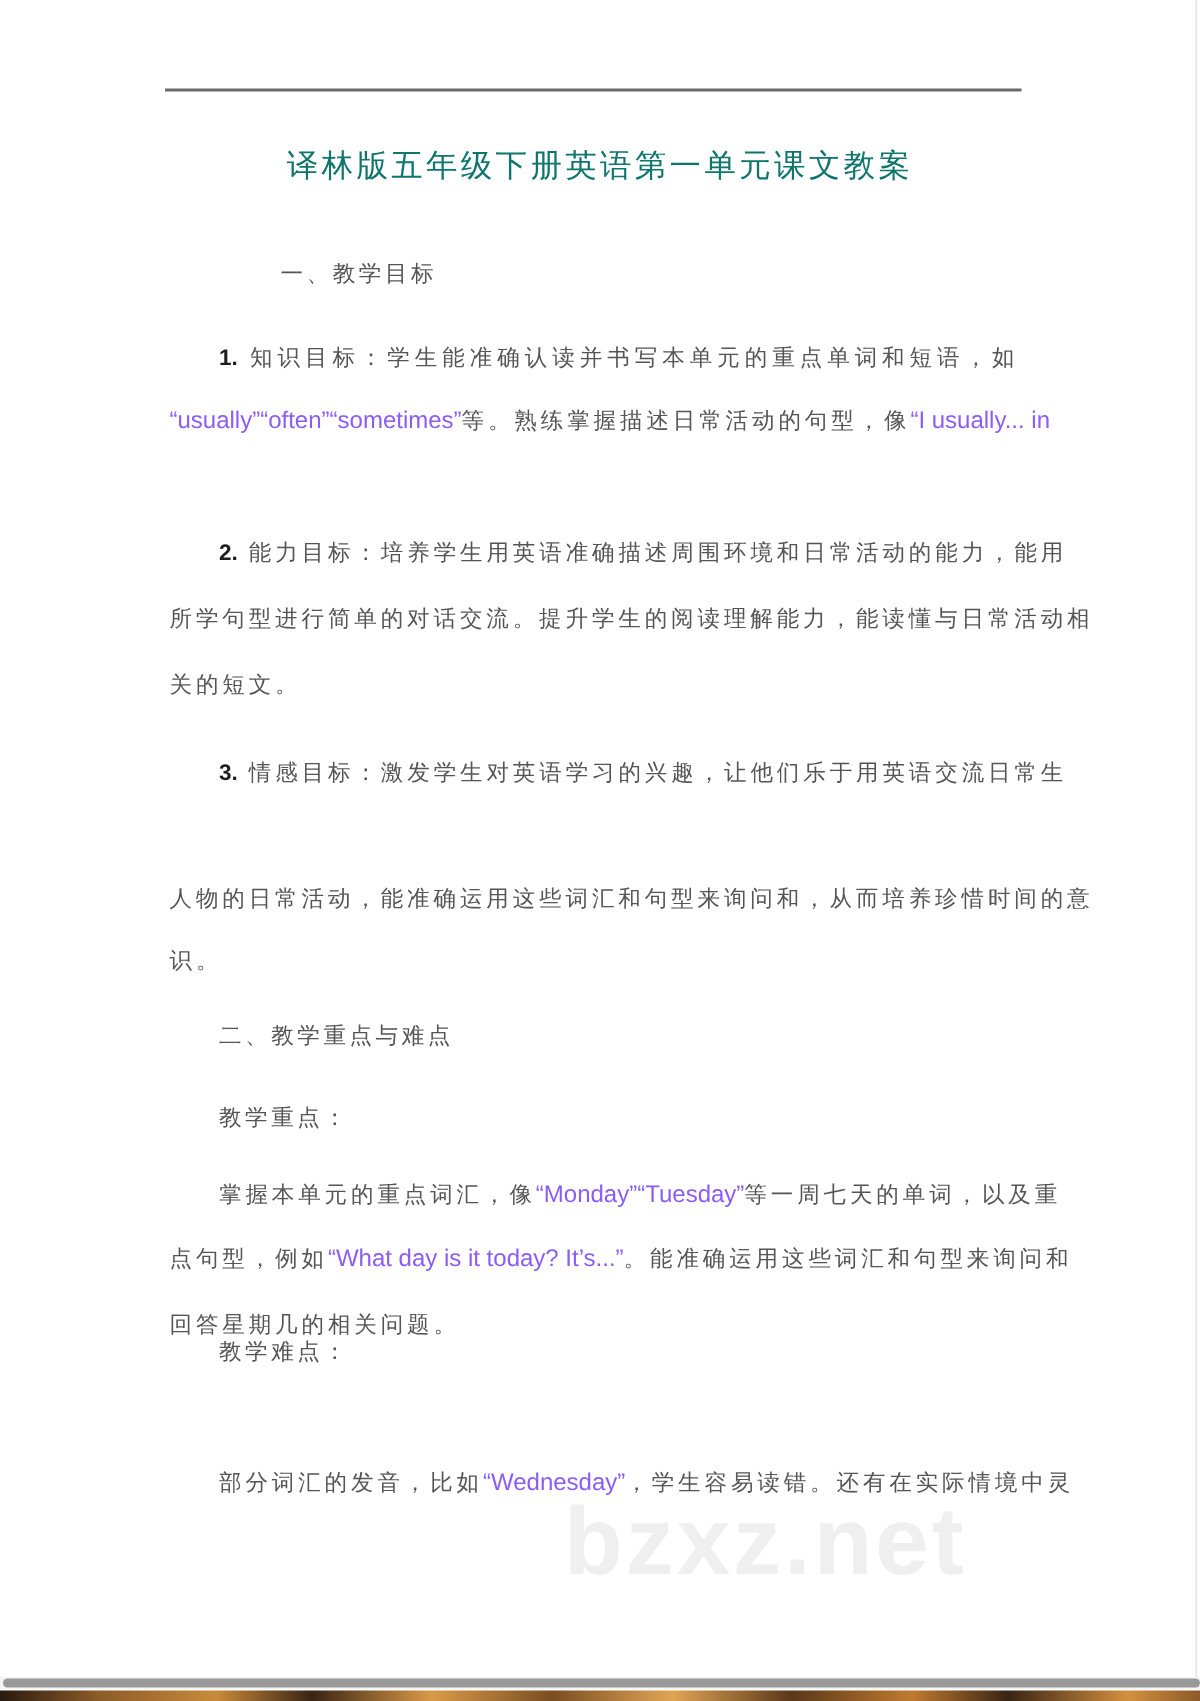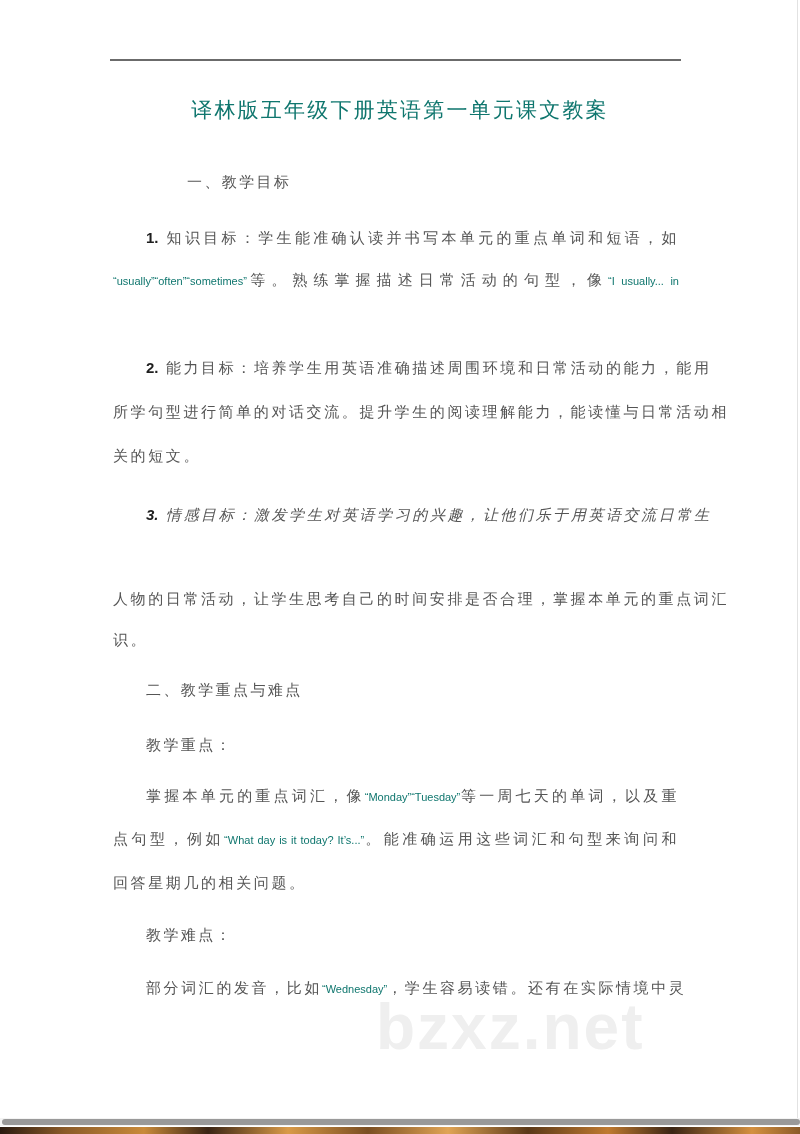--- a/index.html
+++ b/index.html
@@ -22,21 +22,21 @@
     color: #0f766e; line-height: 28px;
   }
   .line {
     position: absolute; left: 113px; width: 566px; white-space: nowrap;
     font-size: 15px; color: #555; line-height: 22px; height: 22px;
     letter-spacing: 2.6px; text-align-last: justify; text-align: justify;
   }
   .line.last { text-align-last: left; }
   .line.indent { left: 146px; width: 533px; }
   .line.head { letter-spacing: 2.4px; }
-  .en { font-family: "Liberation Sans", sans-serif; color: #0f766e; letter-spacing: 0; font-size: 11px; }
+  .en { font-family: "Liberation Sans", sans-serif; color: #8b5cf6; letter-spacing: 0; font-size: 16px; }
   .num { font-family: "Liberation Sans", sans-serif; color: #1e1e1e; font-weight: bold; letter-spacing: 0; }
   .watermark {
     position: absolute; left: 376px; top: 985px; font-size: 64px; font-weight: bold;
     color: #efefef; font-family: "Liberation Sans", sans-serif; letter-spacing: 2px;
     line-height: 84px; z-index: 0;
   }
   .text-layer { position: absolute; inset: 0; z-index: 1; }
   .hscroll {
     position: absolute; left: 0; top: 1118px; width: 800px; height: 8px;
     background: #f4f4f4;
@@ -63,33 +63,33 @@
 
     <div class="line indent head last" style="top:171px;margin-left:41px;">一、教学目标</div>
 
     <div class="line indent" style="top:227px;"><span class="num">1.</span> <span>知识目标：学生能准确认读并书写本单元的重点单词和短语，如</span></div>
     <div class="line" style="top:269px;"><span class="en">“usually”“often”“sometimes”</span><span>等。熟练掌握描述日常活动的句型，像</span><span class="en">“I usually... in</span></div>
 
     <div class="line indent" style="top:357px;"><span class="num">2.</span> <span>能力目标：培养学生用英语准确描述周围环境和日常活动的能力，能用</span></div>
     <div class="line" style="top:401px;"><span>所学句型进行简单的对话交流。提升学生的阅读理解能力，能读懂与日常活动相</span></div>
     <div class="line last" style="top:445px;"><span>关的短文。</span></div>
 
-    <div class="line indent" style="top:504px;font-style:italic;"><span class="num">3.</span> <span>情感目标：激发学生对英语学习的兴趣，让他们乐于用英语交流日常生</span></div>
-    <div class="line" style="top:588px;"><span>人物的日常活动，让学生思考自己的时间安排是否合理，掌握本单元的重点词汇</span></div>
+    <div class="line indent" style="top:504px;"><span class="num">3.</span> <span>情感目标：激发学生对英语学习的兴趣，让他们乐于用英语交流日常生</span></div>
+    <div class="line" style="top:588px;"><span>人物的日常活动，能准确运用这些词汇和句型来询问和，从而培养珍惜时间的意</span></div>
     <div class="line last" style="top:629px;"><span>识。</span></div>
 
     <div class="line indent head last" style="top:679px;">二、教学重点与难点</div>
 
     <div class="line indent head last" style="top:734px;">教学重点：</div>
 
     <div class="line indent" style="top:785px;"><span>掌握本单元的重点词汇，像</span><span class="en">“Monday”“Tuesday”</span><span>等一周七天的单词，以及重</span></div>
     <div class="line" style="top:828px;"><span>点句型，例如</span><span class="en">“What day is it today? It’s...”</span><span>。能准确运用这些词汇和句型来询问和</span></div>
     <div class="line last" style="top:872px;"><span>回答星期几的相关问题。</span></div>
 
-    <div class="line indent head last" style="top:924px;">教学难点：</div>
+    <div class="line indent head last" style="top:890px;">教学难点：</div>
 
     <div class="line indent" style="top:977px;"><span>部分词汇的发音，比如</span><span class="en">“Wednesday”</span><span>，学生容易读错。还有在实际情境中灵</span></div>
   </div>
 </div>
 
 <div class="hscroll">
   <div class="hscroll-thumb"></div>
 </div>
 <div class="bottom-strip"></div>
 

